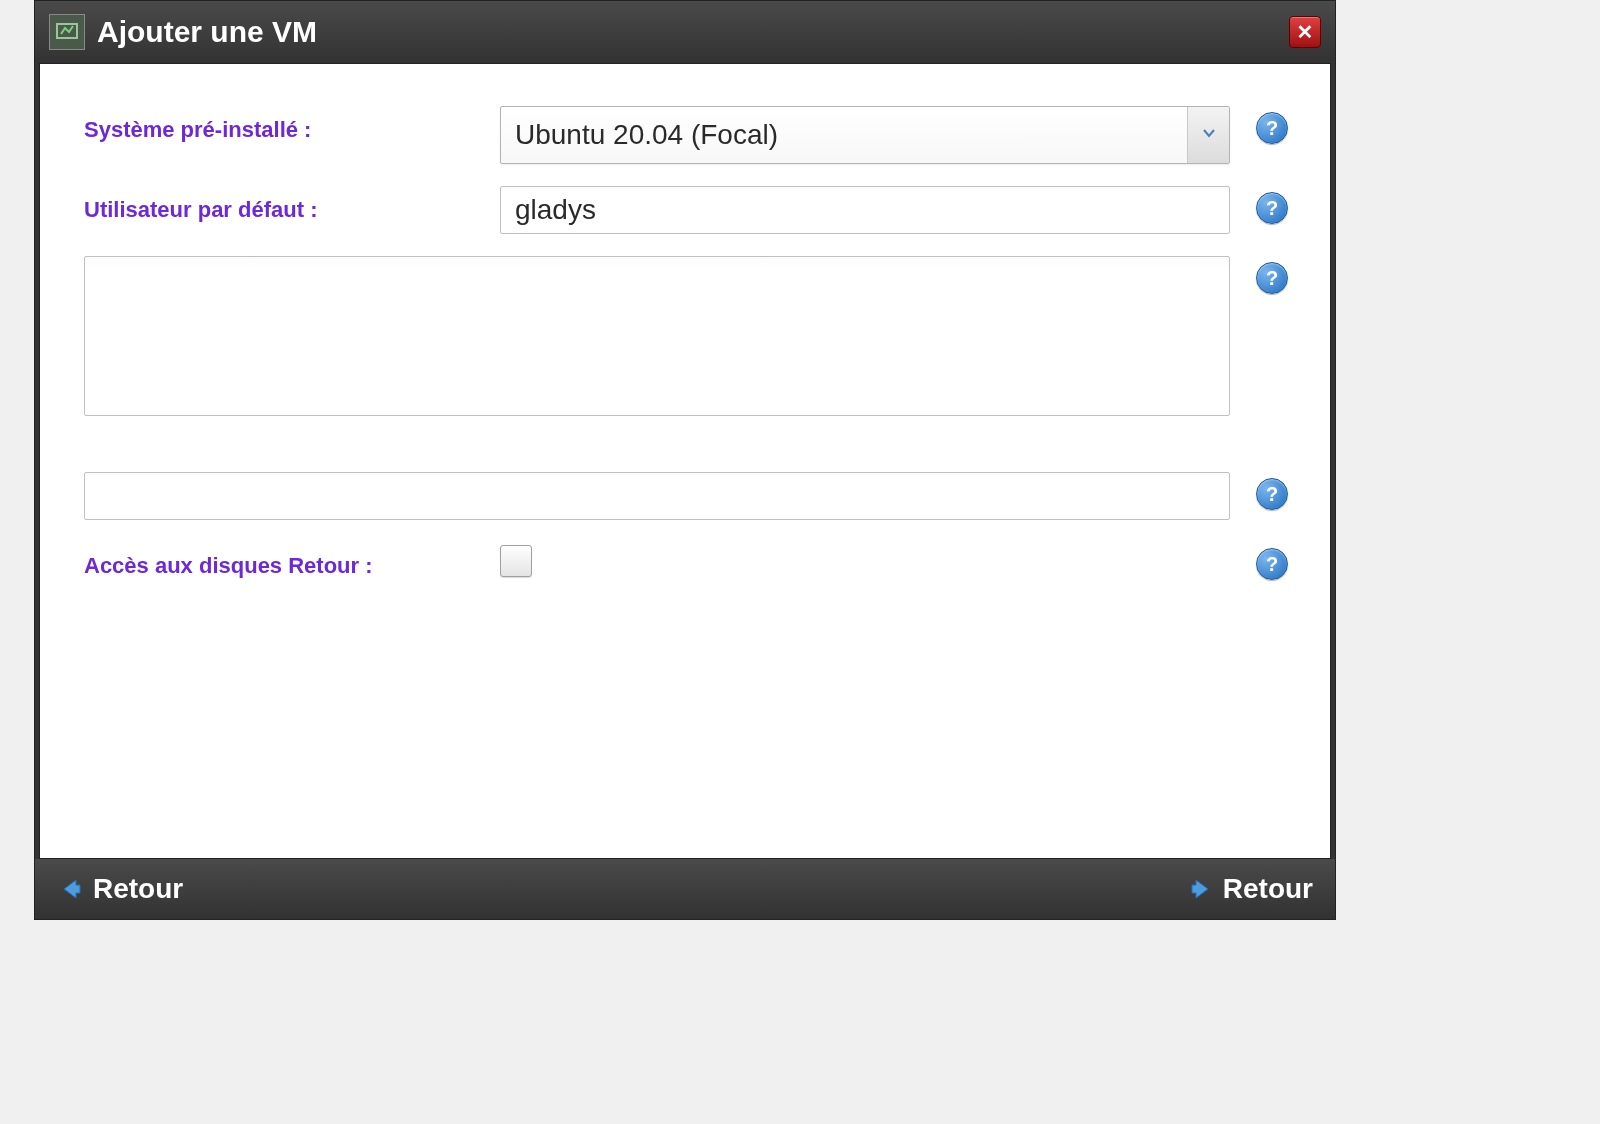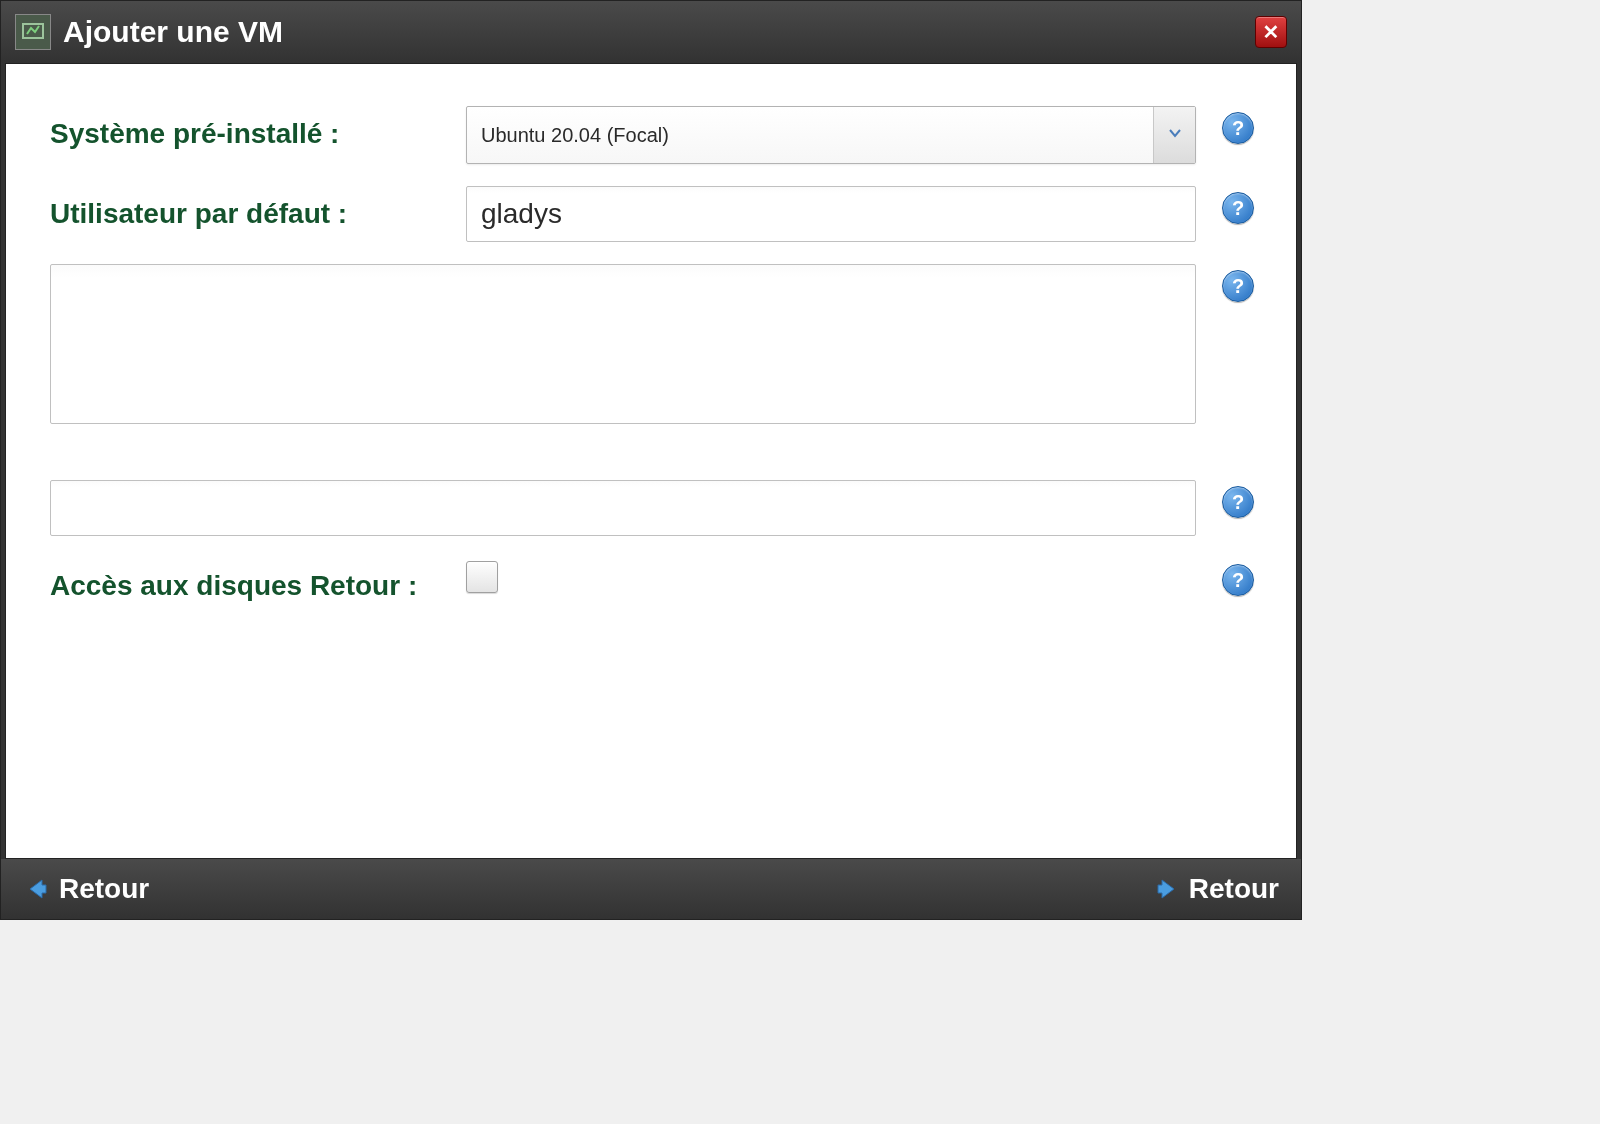--- a/index.html
+++ b/index.html
@@ -15,20 +15,21 @@
       overflow: hidden;
     }
     .window {
       width: 1302px;
       height: 920px;
       background: #333333;
       border: 1px solid #222;
       display: flex;
       flex-direction: column;
       position: relative;
+      margin-left: 34px;
     }
     .titlebar {
       height: 62px;
       background: linear-gradient(to bottom, #4a4a4a, #323232);
       display: flex;
       align-items: center;
       padding: 0 14px;
       color: #fff;
     }
     .title-icon {
@@ -69,23 +70,23 @@
       border: 1px solid #222;
       margin: 0 4px;
     }
     .form-row {
       display: flex;
       align-items: flex-start;
       margin-bottom: 22px;
     }
     .row-label {
       width: 416px;
-      font-size: 28px;
-      font-weight: bold;
-      color: #14532d;
+      font-size: 22px;
+      font-weight: bold;
+      color: #6d28d9;
       padding-top: 10px;
       line-height: 1.3;
     }
     .row-control {
       flex: 1;
       margin-right: 26px;
     }
     .row-help {
       width: 34px;
       padding-top: 6px;
@@ -110,37 +111,37 @@
       height: 58px;
       border: 1px solid #b3b3b3;
       border-radius: 2px;
       display: flex;
       background: linear-gradient(to bottom, #ffffff, #f7f7f7);
       box-shadow: inset 0 1px 0 #fff, 0 1px 2px rgba(0,0,0,0.08);
     }
     .combo-text {
       flex: 1;
       padding: 0 14px;
-      font-size: 20px;
+      font-size: 28px;
       color: #2a2a2a;
       display: flex;
       align-items: center;
     }
     .combo-trigger {
       width: 42px;
       border-left: 1px solid #c8c8c8;
       background: linear-gradient(to bottom, #f3f3f3, #dcdcdc);
       display: flex;
       align-items: center;
       justify-content: center;
       cursor: pointer;
     }
     .text-input {
       width: 100%;
-      height: 56px;
+      height: 48px;
       border: 1px solid #c0c0c0;
       border-radius: 2px;
       padding: 0 14px;
       font-size: 28px;
       color: #2a2a2a;
       background: linear-gradient(to bottom, #fbfbfb, #ffffff 12%);
       outline: none;
       font-family: inherit;
     }
     .textarea-input {

